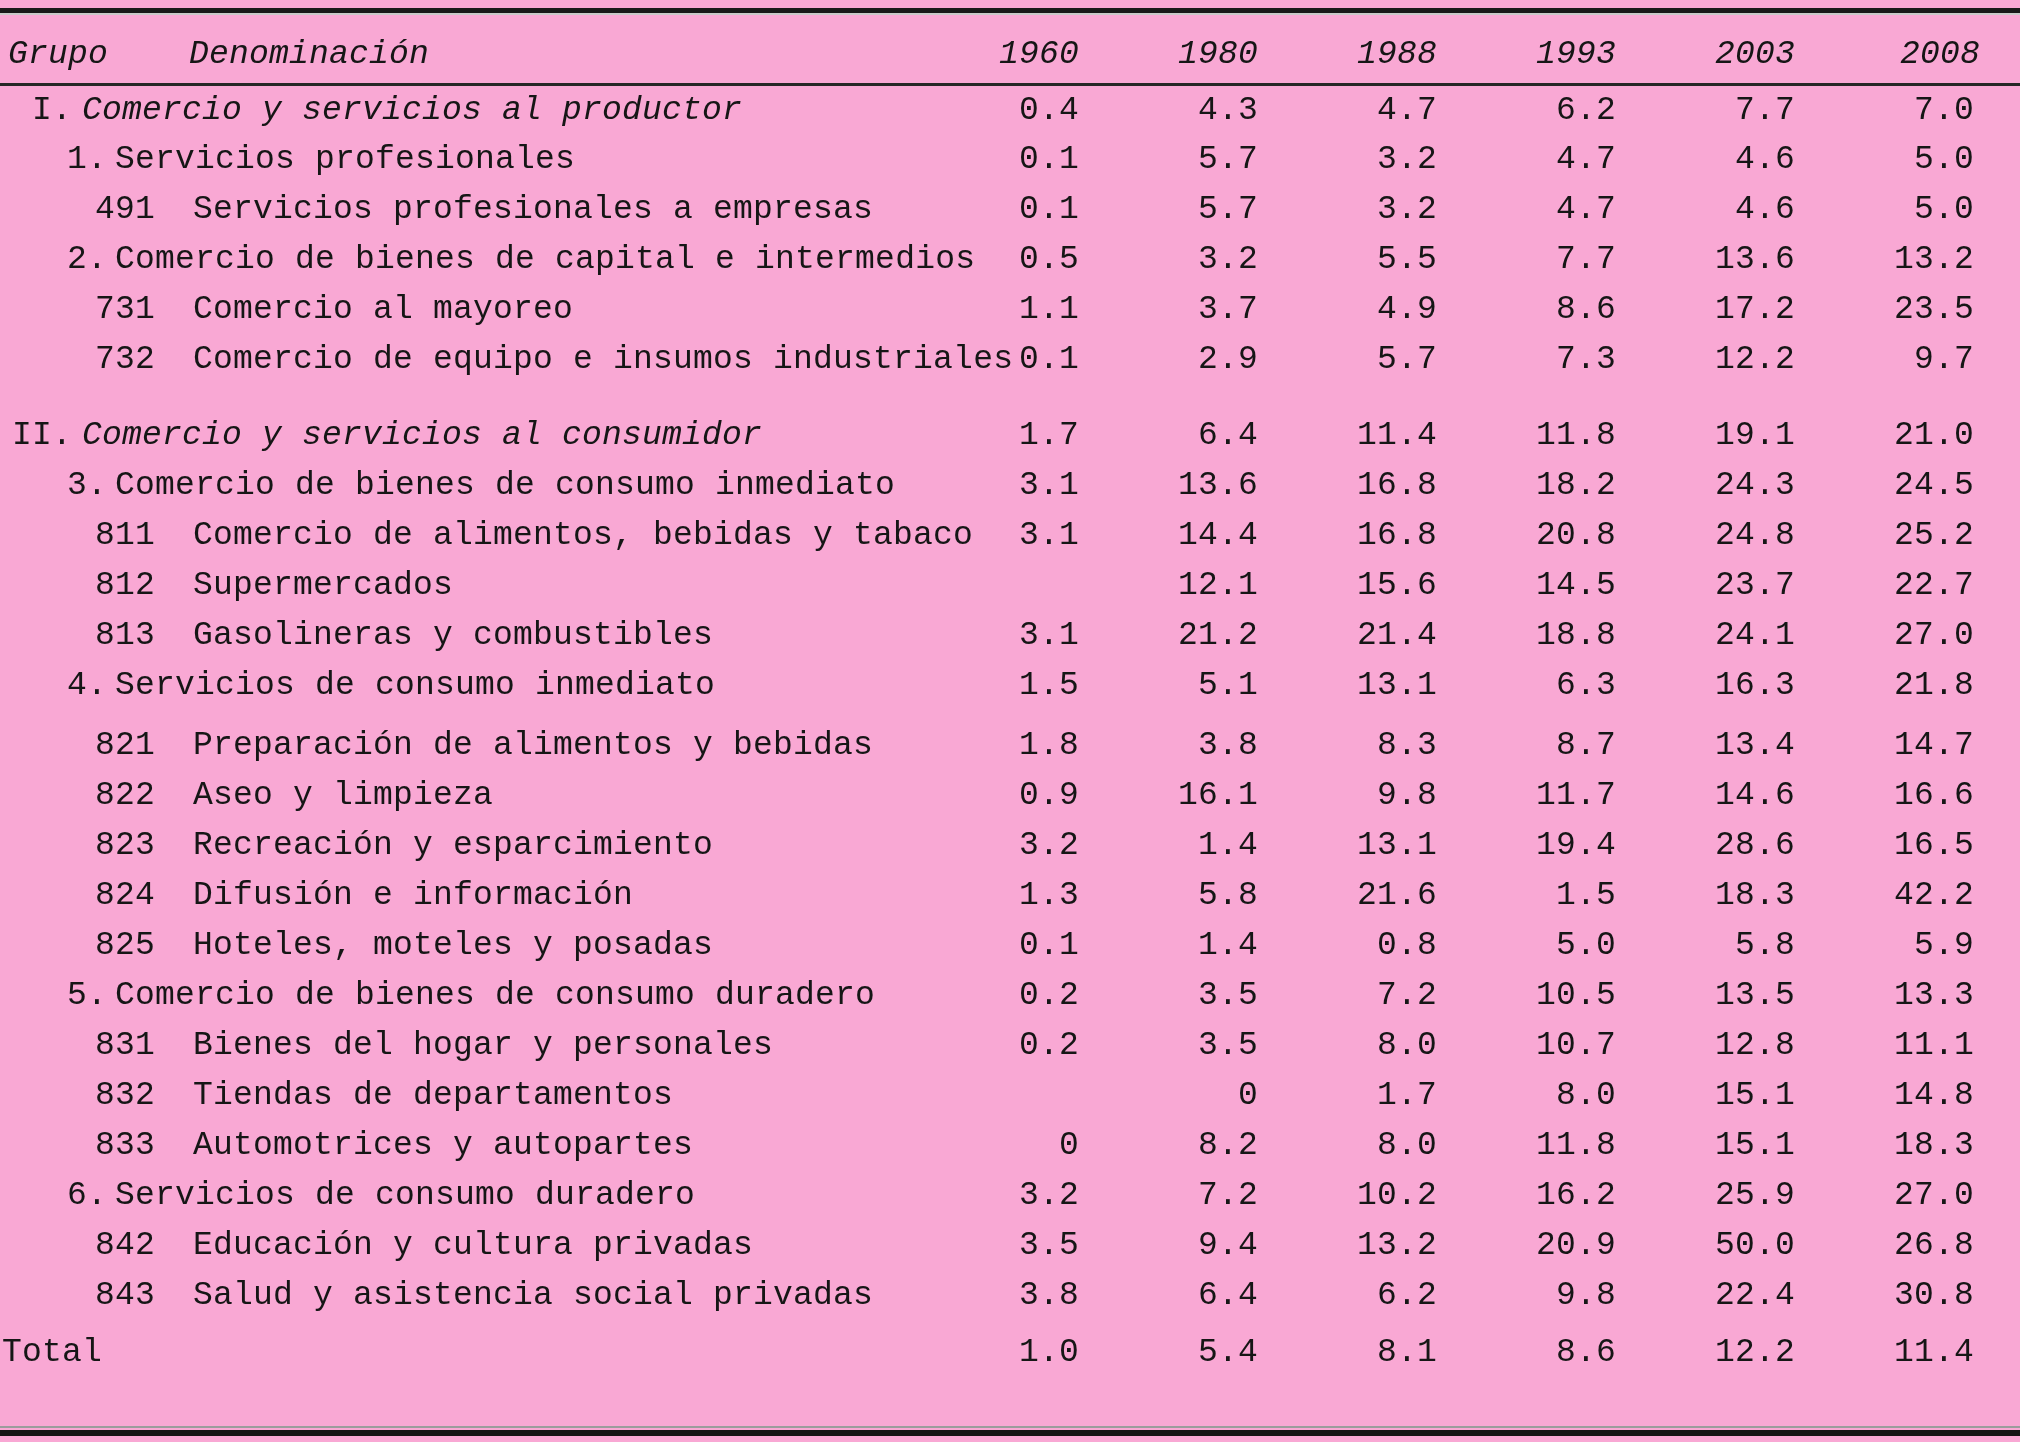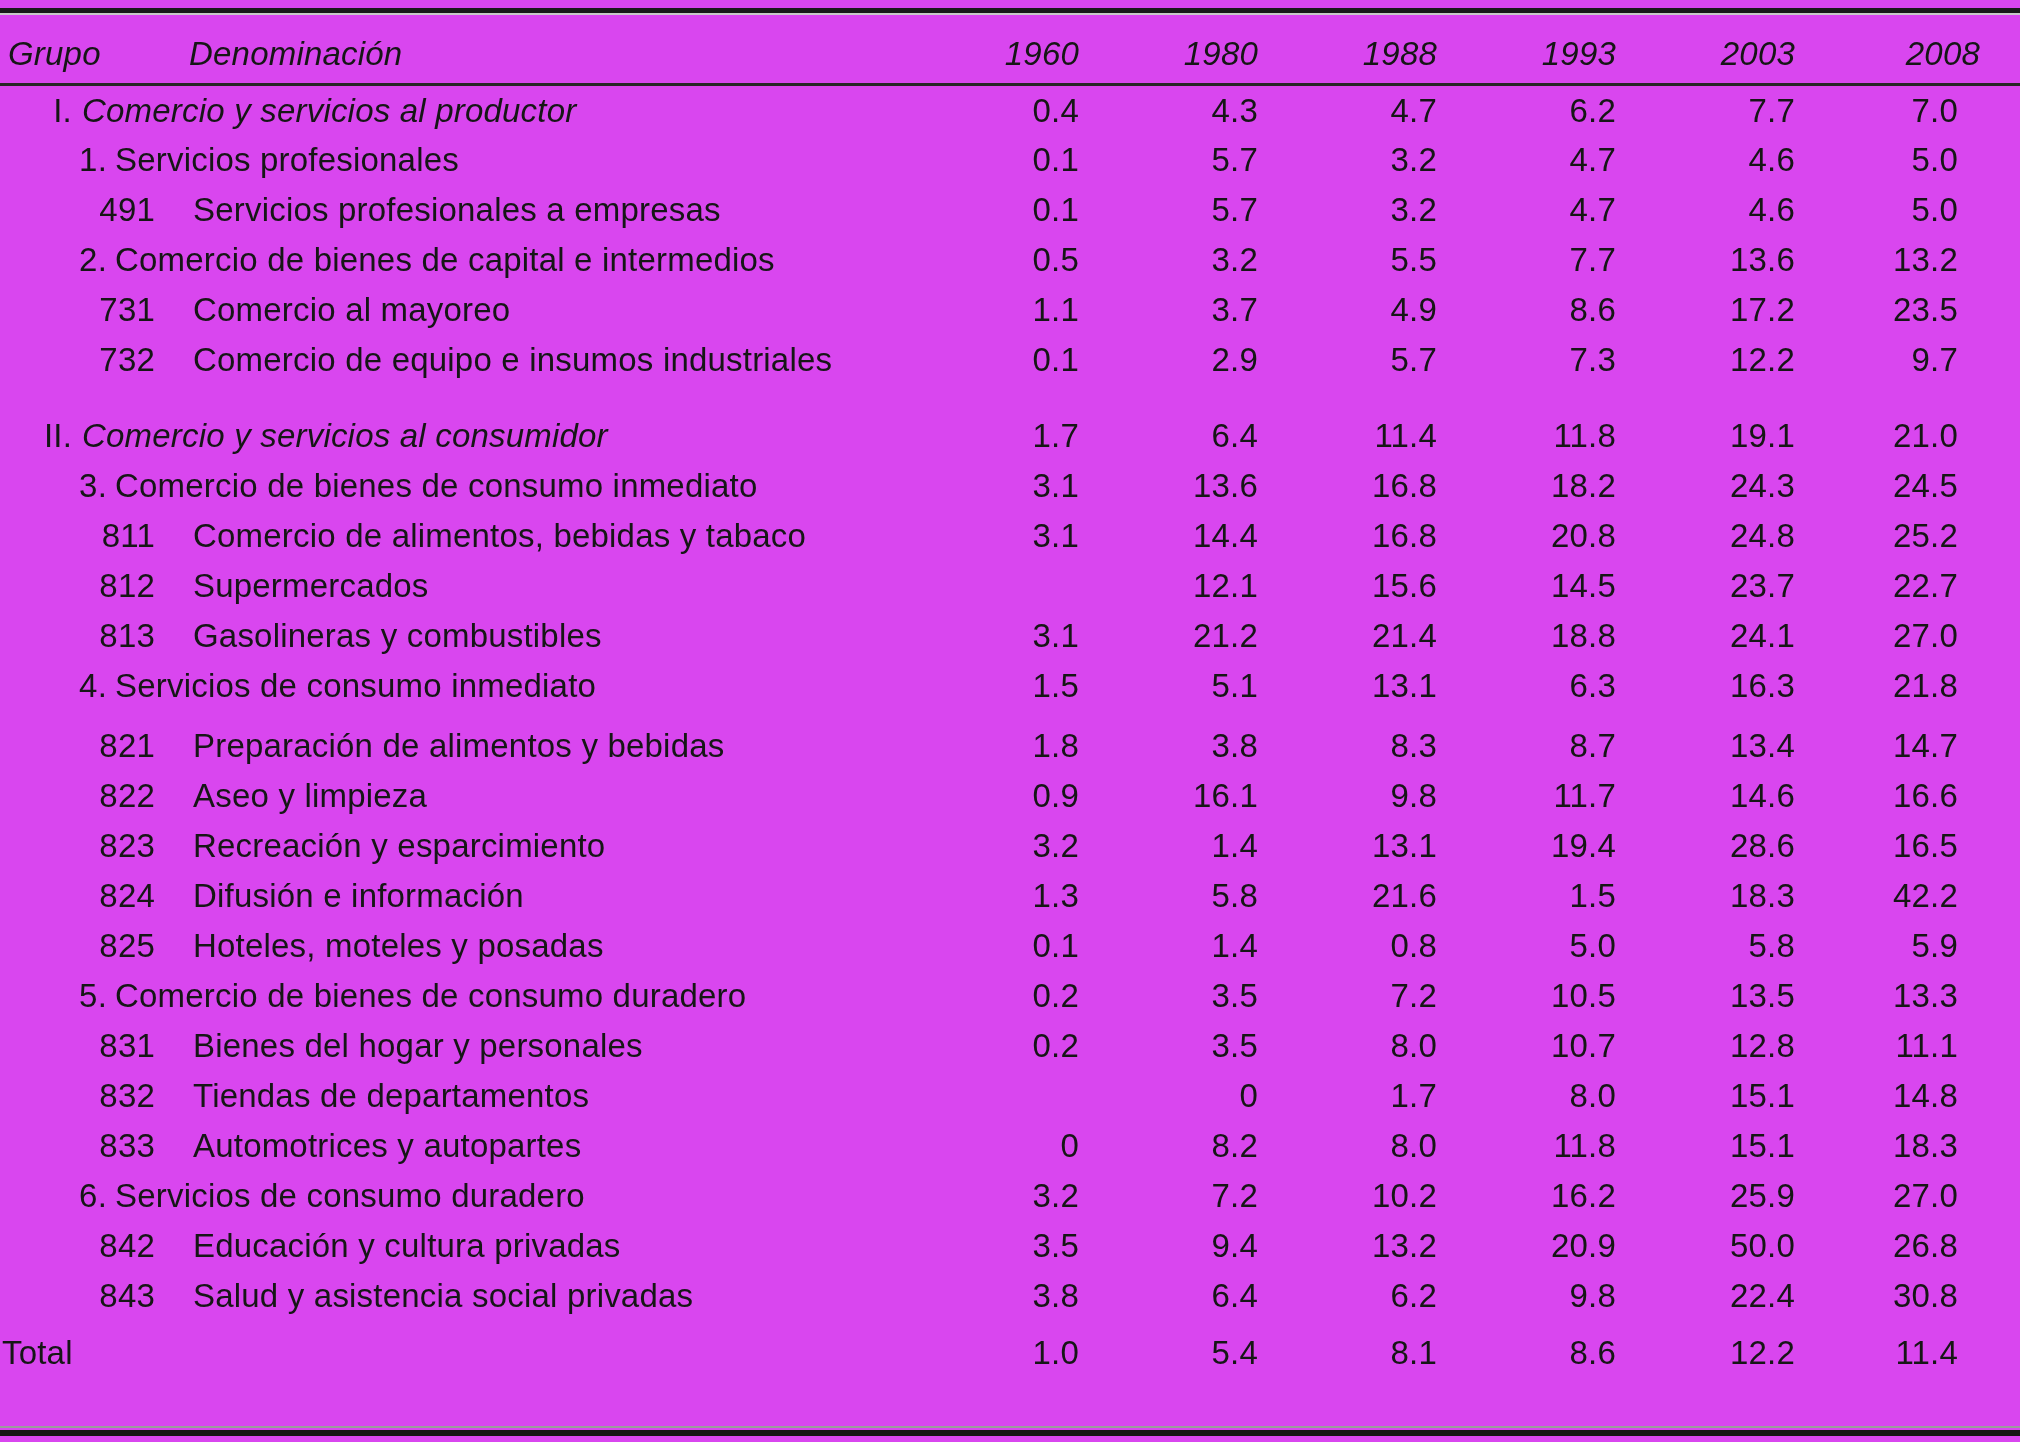--- a/index.html
+++ b/index.html
@@ -1,18 +1,18 @@
 <!DOCTYPE html>
 <html><head>
 <meta charset="utf-8">
 <style>
   html,body{margin:0;padding:0;background:#e8e8e8;}
   .page{
-    position:relative;width:2020px;height:1442px;background:#d946ef;
-    font-family:Liberation Sans, sans-serif;color:#161616;
+    position:relative;width:2020px;height:1442px;background:#f9a8d4;
+    font-family:Liberation Mono, monospace;color:#161616;
     overflow:hidden;letter-spacing:0.2px;
   }
   .rule-top{position:absolute;top:8px;left:0;width:2020px;height:5px;
     background:#191919;border-bottom:2px solid #c9c9c9;}
   table{position:absolute;top:14px;left:0;width:2020px;border-collapse:collapse;table-layout:fixed;}
   col.c-name{width:904px;}
   col.c-val{width:179px;}
   col.c-val-last{width:221px;}
   thead th{
     height:56px;padding-top:12px;vertical-align:middle;
@@ -21,21 +21,21 @@
   }
   th.name-h{text-align:left;padding-left:8px;}
   .h-grupo{display:inline-block;width:181px;}
   th.year{text-align:right;padding-right:4px;}
   th.year.last{padding-right:40px;}
   tbody td{vertical-align:middle;line-height:1;font-size:33px;padding:0;}
   tr.row{height:50px;}
   tr.total{height:44px;}
   td.name{white-space:nowrap;}
   td.val{text-align:right;padding-right:4px;font-variant-numeric:lining-nums;}
-  td.val.last{padding-right:62px;}
+  td.val.last{padding-right:46px;}
   .num{display:inline-block;text-align:right;}
   tr.group .num{width:72px;}
   tr.group .lbl{margin-left:10px;font-style:italic;}
   tr.sub .num{width:107px;}
   tr.sub .lbl{margin-left:8px;}
   tr.code .num{width:155px;}
   tr.code .lbl{margin-left:38px;}
   tr.total td.name{padding-left:2px;}
   tr.total .lbl{margin-left:0;}
   tr.spacer td{padding:0;height:10px;}

